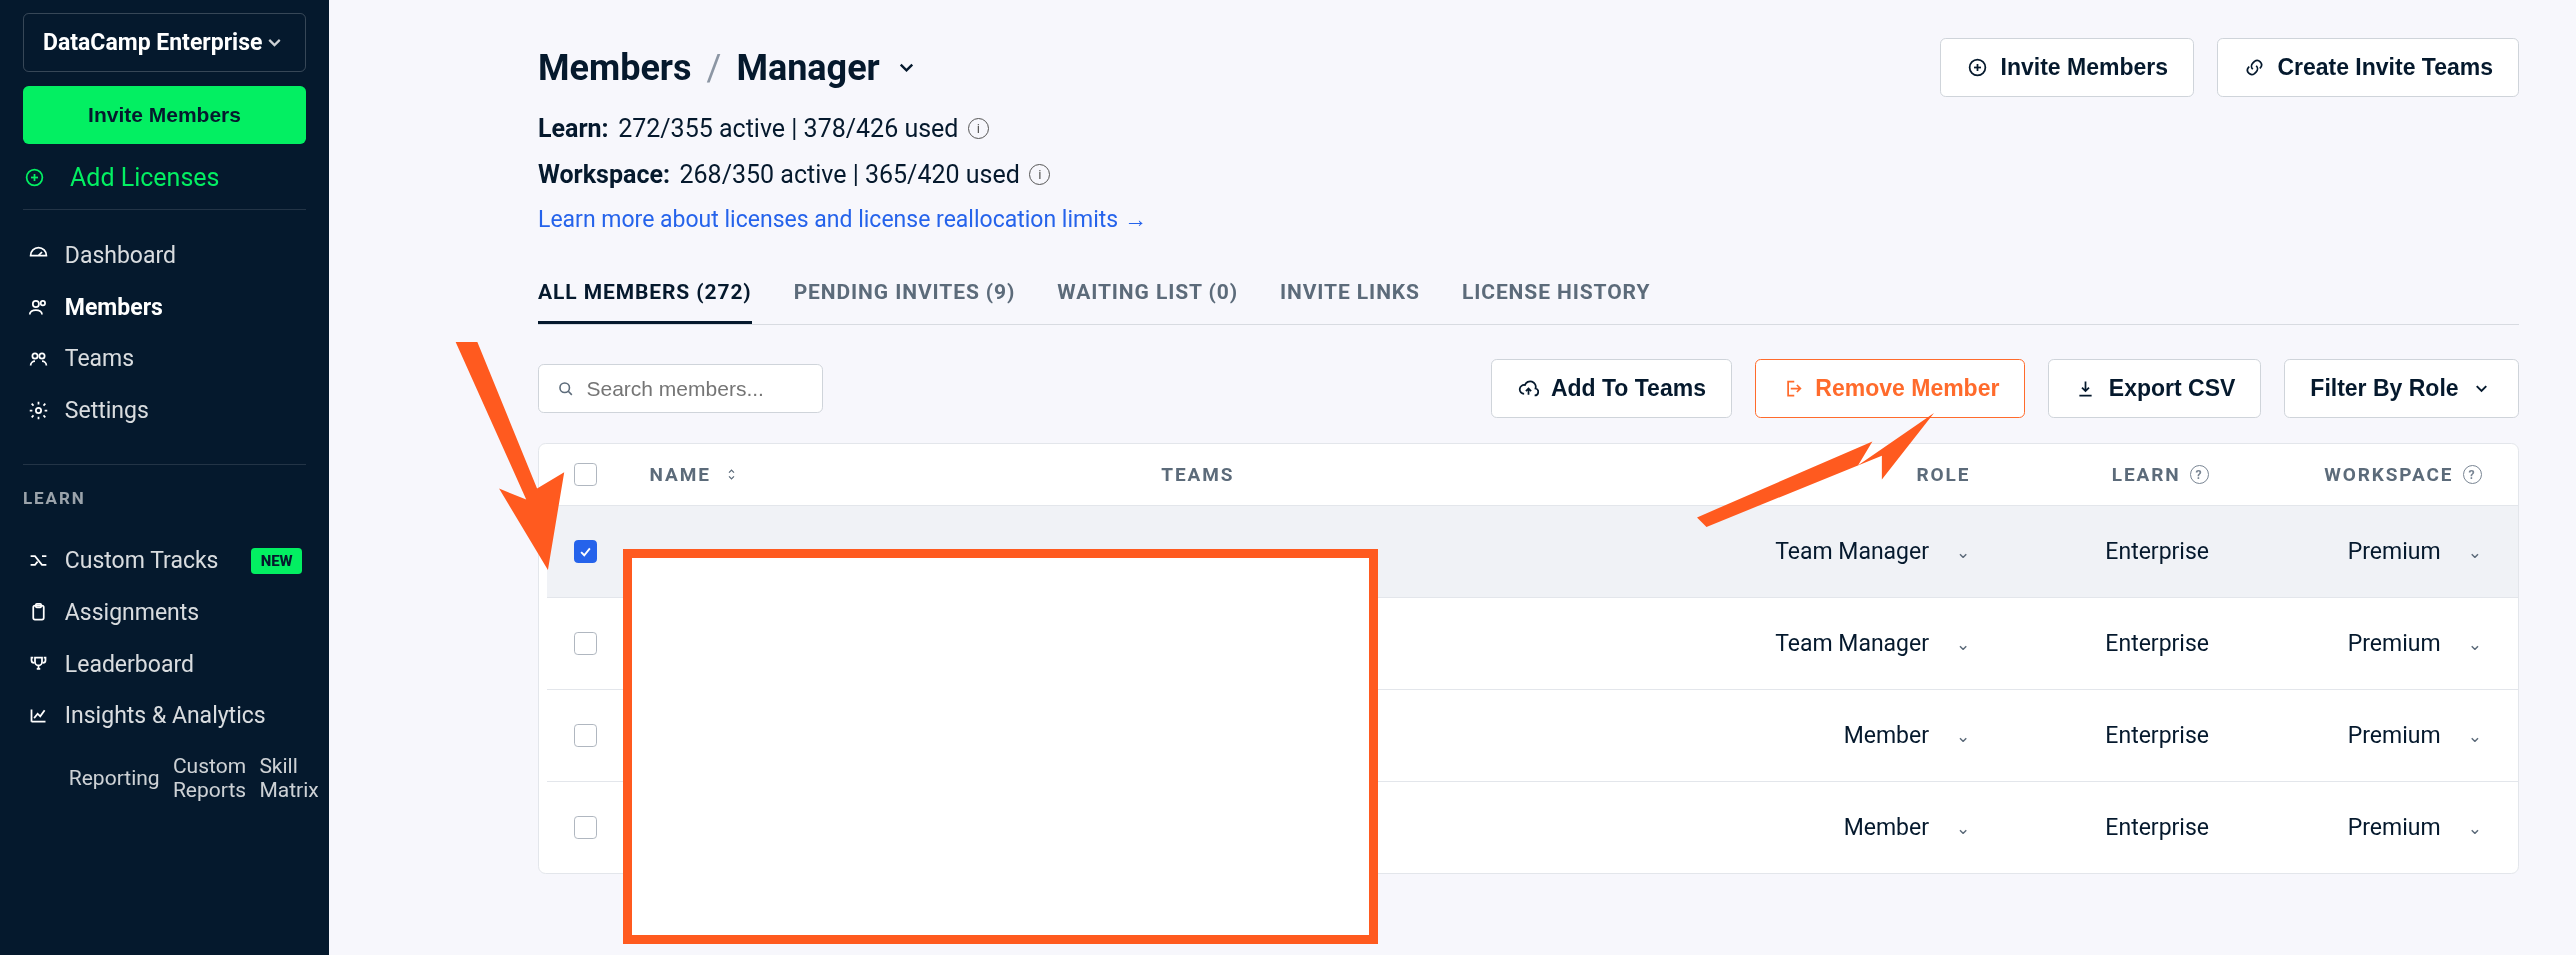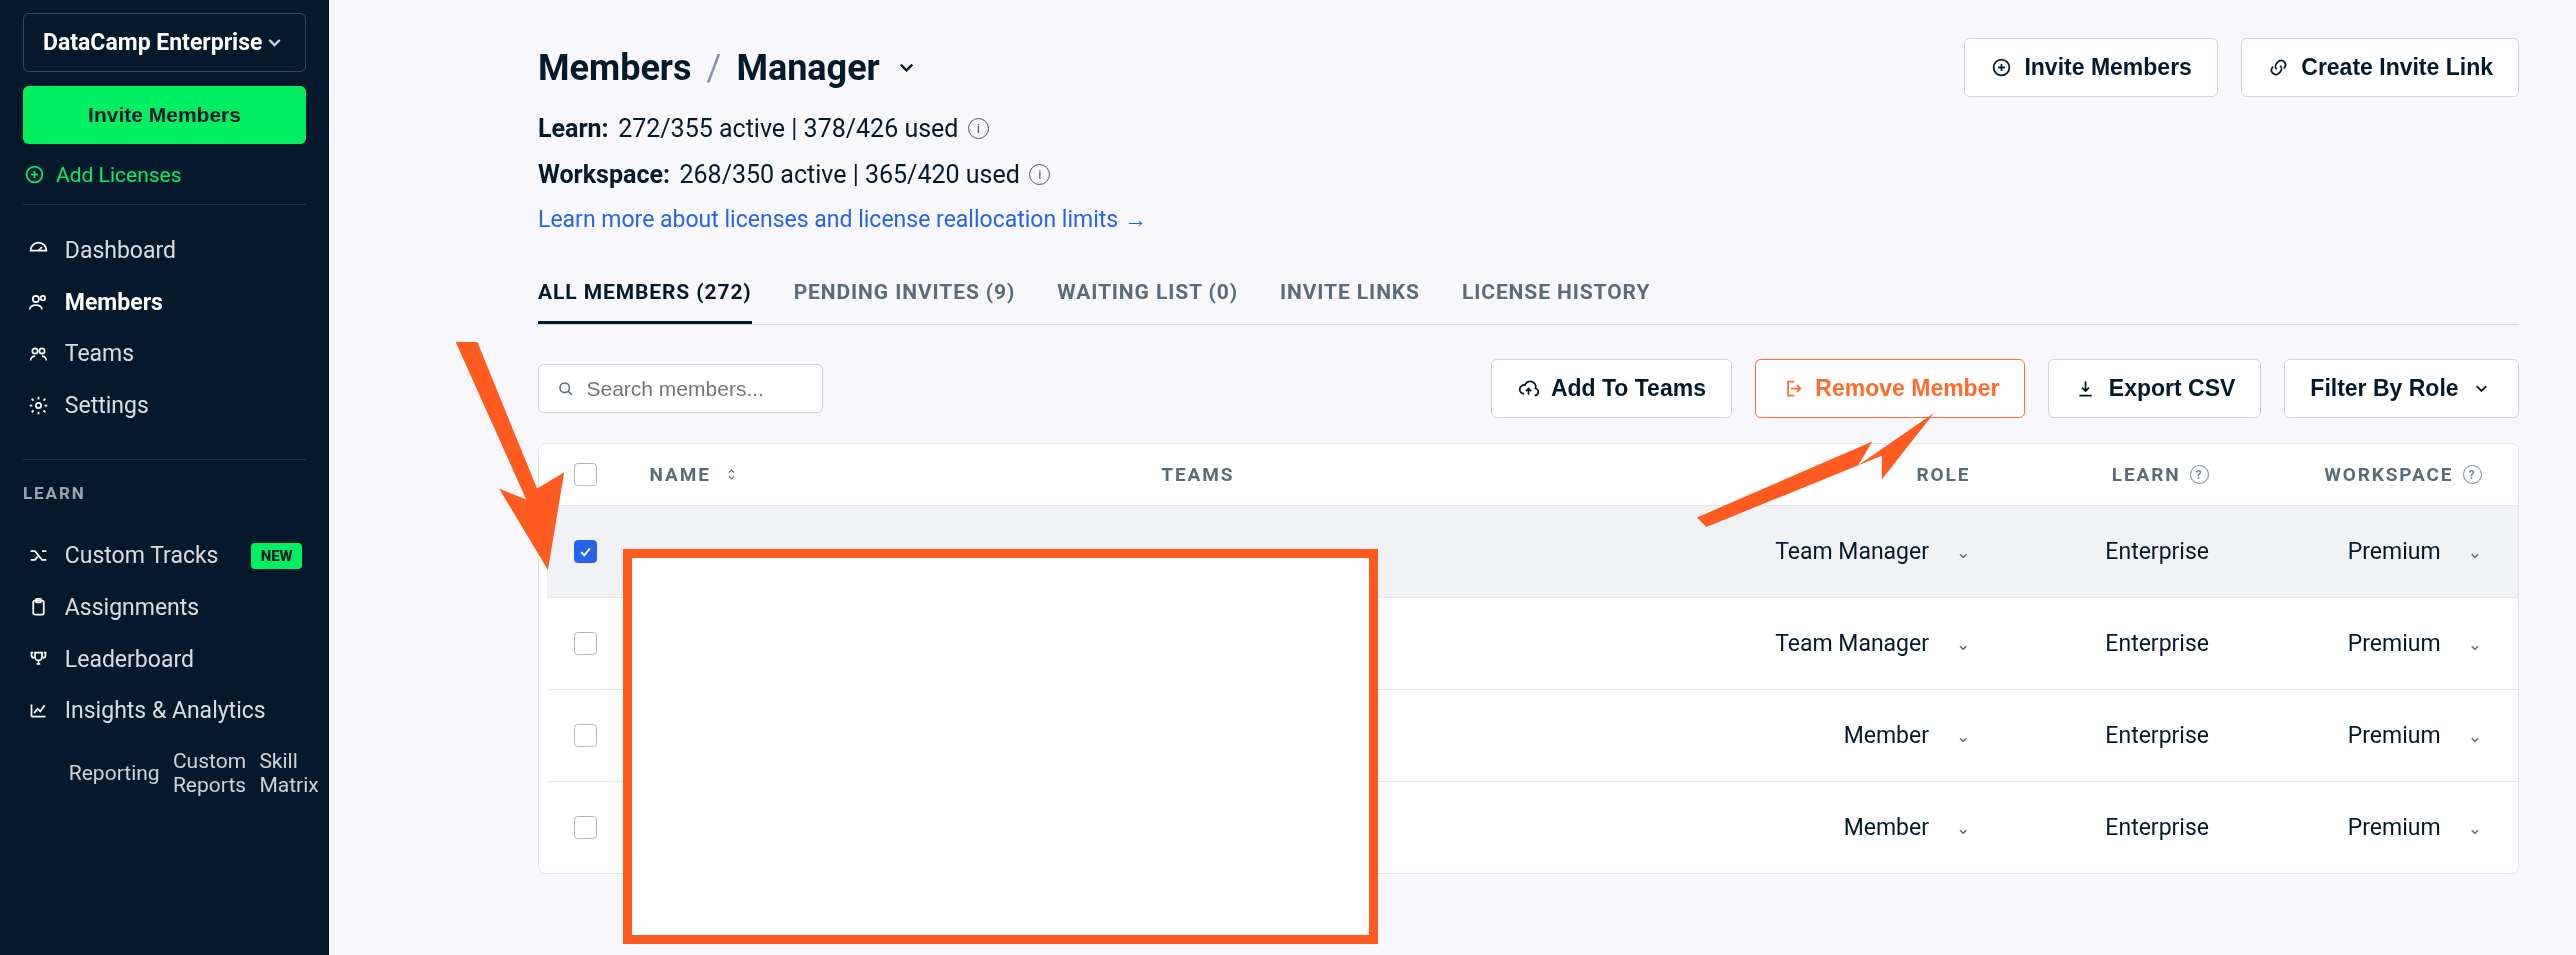--- a/index.html
+++ b/index.html
@@ -44,23 +44,23 @@
     border: none;
     border-radius: 5.7px;
     font-weight: 700;
     font-size: 21px;
     padding: 17px 0;
     cursor: pointer;
   }
   .add-licenses {
     display: flex;
     align-items: center;
-    gap: 10px;
+    gap: 24px;
     color: #03ef62;
-    font-size: 21px;
+    font-size: 25px;
     cursor: pointer;
     padding: 5.7px 0 17px 0;
     border-bottom: 0.9px solid rgba(255,255,255,0.12);
   }
   .nav-list { display: flex; flex-direction: column; gap: 5.7px; padding-top: 9.5px; }
   .nav-item {
     display: flex;
     align-items: center;
     gap: 15px;
     padding: 9.5px 3.8px;
@@ -326,21 +326,21 @@
                 </svg>
             </span>
             <span>Invite Members</span>
           </button>
           <button class="btn btn-white">
             <span class="ic">
               <svg viewBox="0 0 24 24" width="21" height="21" fill="none" stroke="#05192d" stroke-width="2">
                   <path d="M10 14a5 5 0 0 1 0-7l2-2a5 5 0 0 1 7 7l-1 1M14 10a5 5 0 0 1 0 7l-2 2a5 5 0 0 1-7-7l1-1"></path>
                 </svg>
             </span>
-            <span>Create Invite Link</span>
+            <span>Create Invite Teams</span>
           </button>
         </div>
       </div>
 
       <div class="stat-line">
         <b>Learn:</b>
         <span>272/355 active | 378/426 used</span>
         <span class="info-ic">i</span>
       </div>
       <div class="stat-line">

